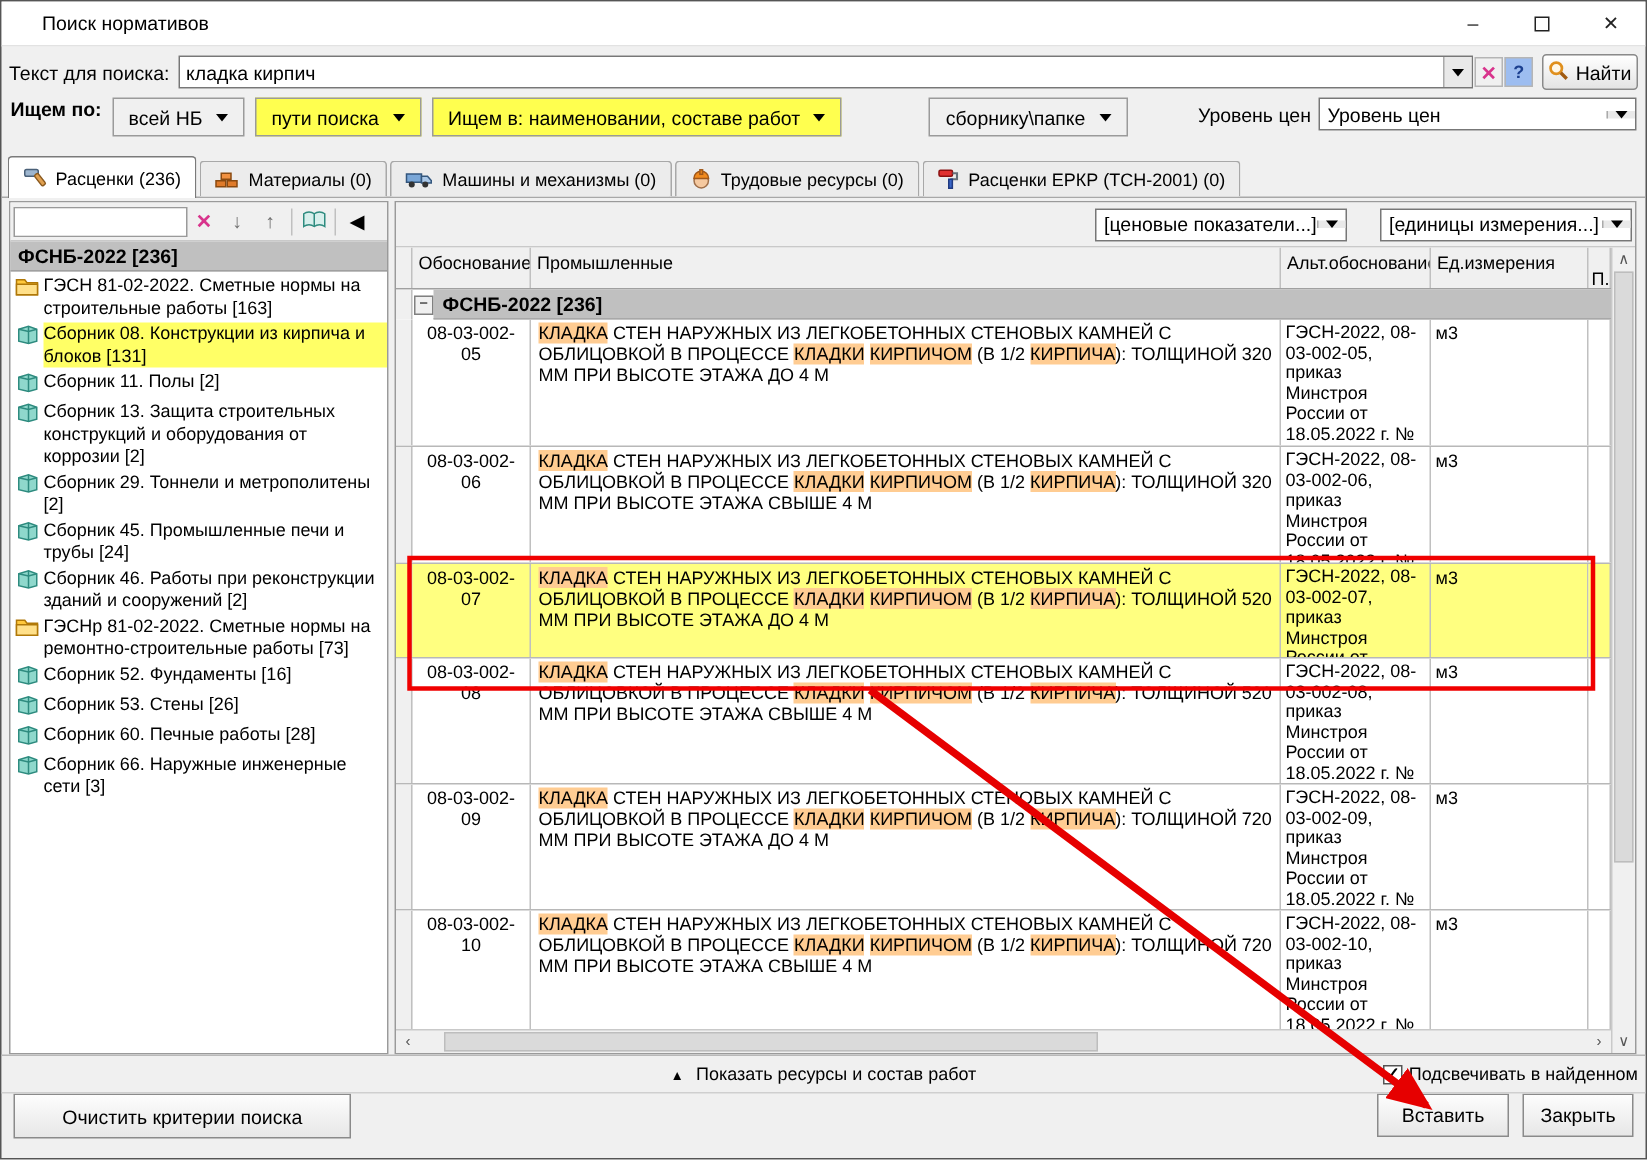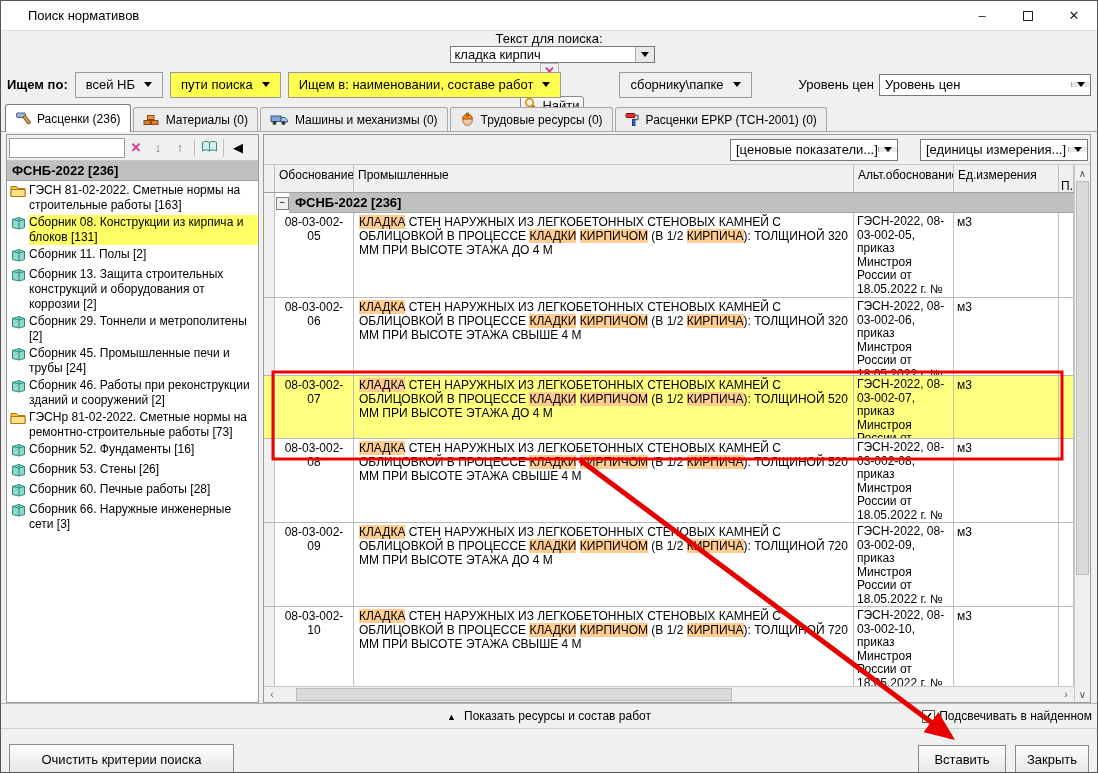--- a/index.html
+++ b/index.html
@@ -8,33 +8,33 @@
   .window { position:relative; width:1098px; height:773px; background:#f0f0f0; border:1px solid #555; overflow:hidden; }
 
   
   .titlebar { height:30px; background:#fff; display:flex; align-items:center; padding-left:27px; border-bottom:1px solid #e2e2e2; }
   .title { font-size:13px; }
   .win-controls { margin-left:auto; display:flex; height:100%; }
   .win-btn { width:46px; height:100%; display:flex; align-items:center; justify-content:center; font-size:13px; color:#222; }
   .maxbox { width:10px; height:10px; border:1px solid #222; display:inline-block; }
 
   
-  .search-row { display:flex; align-items:center; height:34px; padding:0 5px;flex-direction:column; }
+  .search-row { display:flex; align-items:center; height:34px; padding:16px 5px; }
   .lbl { font-size:13px; white-space:nowrap; }
   .search-combo { flex:1; height:22px; margin-left:6px; background:#fff; border:1px solid #777; display:flex; }
   .search-input { flex:1; border:none; outline:none; font-size:13px; padding:0 4px; font-family:"Liberation Sans",sans-serif; }
   .combo-btn { width:19px; background:#e9e9e9; border-left:1px solid #aaa; display:flex; align-items:center; justify-content:center; }
   .caret { width:0; height:0; border-left:4px solid transparent; border-right:4px solid transparent; border-top:5px solid #000; }
   .mini-btn { width:19px; height:20px; margin-left:1px; display:flex; align-items:center; justify-content:center; font-weight:bold; font-size:13px; border:1px solid #b5b5b5; background:#f0f0f0; }
   .mini-btn.x { color:#d8348c; }
   .mini-btn.help { background:#9dbdf0; color:#1b3f8f; font-size:12px; }
   .find-btn { margin-left:6px; width:64px; height:24px; border:1px solid #8a8a8a; border-radius:3px; background:linear-gradient(#ffffff,#e4e4e4); display:flex; align-items:center; justify-content:center; gap:4px; font-size:13px; font-family:"Liberation Sans",sans-serif; }
 
   
-  .filter-row { display:flex; align-items:center; height:39px; padding:0 6px; }
+  .filter-row { display:flex; align-items:flex-start; height:39px; padding:0 6px; }
   .bold { font-weight:bold; }
   .filter-buttons { display:flex; align-items:center; }
   .drop-btn { height:26px; margin-left:7px; border:1px solid #9a9a9a; background:#f0f0f0; display:flex; align-items:center; gap:9px; padding:0 10px; font-size:13px; white-space:nowrap; }
   .drop-btn.yellow { background:#ffff4f; }
   .filter-buttons .drop-btn:nth-child(4) { margin-left:58px; }
   .price-level { margin-left:auto; display:flex; align-items:center; gap:5px; }
   .combo { height:22px; background:#fff; border:1px solid #777; display:flex; align-items:center; }
   .combo > span { flex:1; padding:0 5px; font-size:13px; white-space:nowrap; overflow:hidden; }
   .combo.price { width:212px; }
   .combo.small { width:168px; height:22px; font-size:12px; }
@@ -105,21 +105,21 @@
   .sb-thumb { position:absolute; background:#dadada; border:1px solid #bdbdbd; }
   .sb-thumb.h { left:16px; top:1px; height:13px; width:436px; }
   .sb-thumb.v { top:0; left:1px; width:13px; height:78%; }
 
   
   .resources-bar { height:26px; background:#f0f0f0; border-top:1px solid #b8b8b8; border-bottom:1px solid #cfcfcf; display:flex; align-items:center; position:relative; }
   .res-center { position:absolute; left:0; right:0; text-align:center; font-size:12px; }
   .res-center .tri { font-size:9px; margin-right:8px; }
   .hl-check { margin-left:auto; margin-right:5px; display:flex; align-items:center; gap:4px; font-size:12px; z-index:2; background:#f0f0f0; padding-left:3px; }
   .checkbox { width:13px; height:13px; background:#fff; border:1px solid #555; display:flex; align-items:center; justify-content:center; font-size:11px; font-weight:bold; line-height:11px; }
-  .bottom-bar { height:45px; display:flex; align-items:flex-end; padding:0 8px; }
+  .bottom-bar { height:45px; display:flex; align-items:flex-start; padding:0 8px; }
   .btn { height:30px; border:1px solid #8a8a8a; background:linear-gradient(#fdfdfd,#e7e7e7); font-size:13px; font-family:"Liberation Sans",sans-serif; display:flex; align-items:center; justify-content:center; }
   .btn.clear { width:225px; }
   .btn.insert { width:88px; height:29px; margin-left:auto; }
   .btn.close { width:74px; height:29px; margin-left:9px; }
 
   
   .annot { position:absolute; left:0; top:0; pointer-events:none; z-index:50; }
 </style>
 </head>
 <body>

